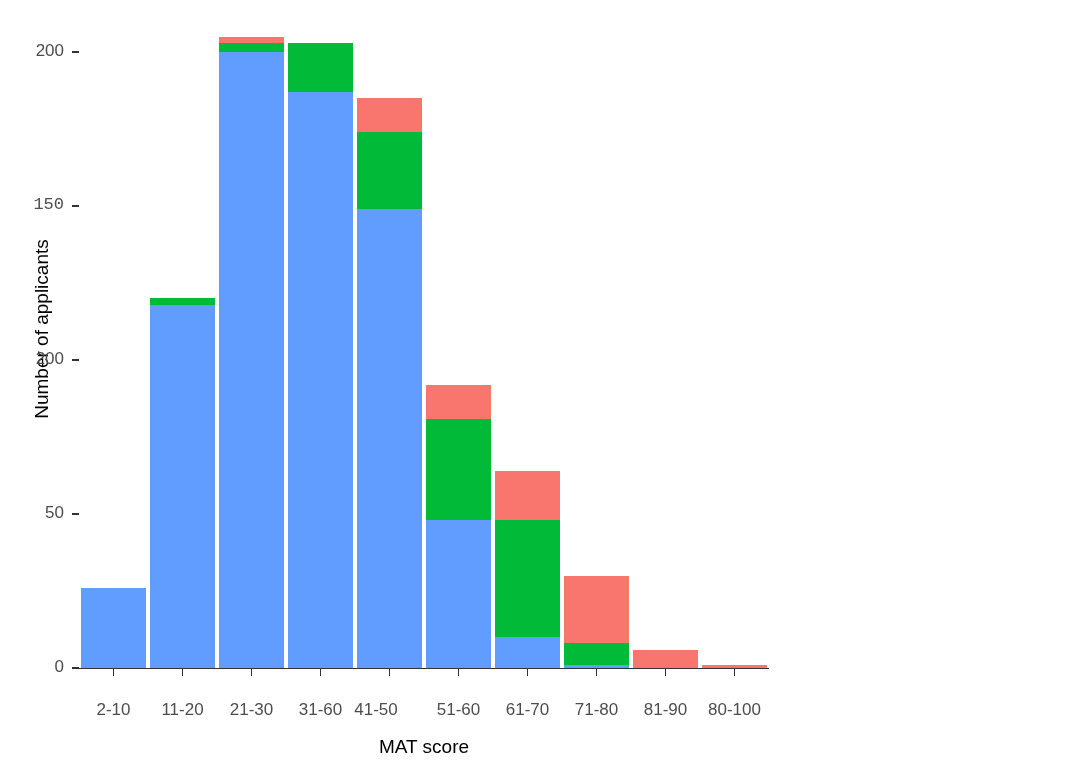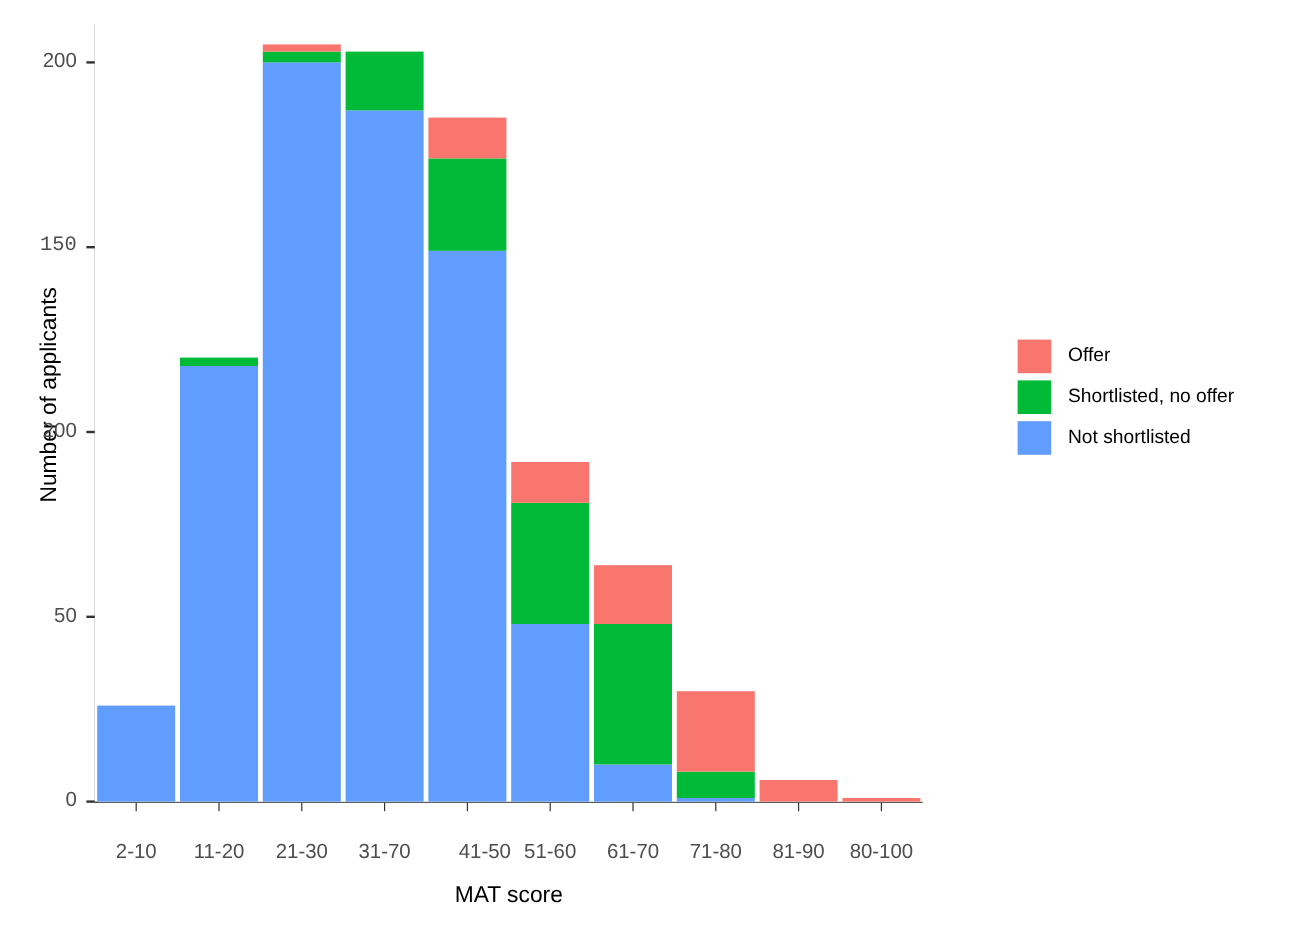--- a/index.html
+++ b/index.html
@@ -175,23 +175,23 @@
       <div class="ytick-label" style="left: 0px; width: 64px; top: 41px;">200</div>
     </div>
   <div id="x-axis">
       <div class="xtick" style="left: 112.8px;"></div>
       <div class="xtick-label" style="left: 63.5px; width: 100px;">2-10</div>
       <div class="xtick" style="left: 181.8px;"></div>
       <div class="xtick-label" style="left: 132.5px; width: 100px; text-align: center;">11-20</div>
       <div class="xtick" style="left: 250.8px;"></div>
       <div class="xtick-label" style="left: 201.5px; width: 100px;">21-30</div>
       <div class="xtick" style="left: 319.8px;"></div>
-      <div class="xtick-label" style="left: 270.5px; width: 100px;">31-70</div>
+      <div class="xtick-label" style="left: 270.5px; width: 100px;">31-60</div>
       <div class="xtick" style="left: 388.8px;"></div>
-      <div class="xtick-label" style="left: 348px; width: 112px;">41-50</div>
+      <div class="xtick-label" style="left: 320px; width: 112px;">41-50</div>
       <div class="xtick" style="left: 457.8px;"></div>
       <div class="xtick-label" style="left: 408.5px; width: 100px;">51-60</div>
       <div class="xtick" style="left: 526.8px;"></div>
       <div class="xtick-label" style="left: 477.5px; width: 100px;">61-70</div>
       <div class="xtick" style="left: 595.8px;"></div>
       <div class="xtick-label" style="left: 546.5px; width: 100px;">71-80</div>
       <div class="xtick" style="left: 664.8px;"></div>
       <div class="xtick-label" style="left: 615.5px; width: 100px;">81-90</div>
       <div class="xtick" style="left: 733.8px;"></div>
       <div class="xtick-label" style="left: 684.5px; width: 100px;">80-100</div>
@@ -235,29 +235,15 @@
       </div>
       <div class="bar-group" style="left: 633px; width: 65px; top: 649.52px; height: 18.48px;">
         <div class="bar-seg" style="background: rgb(248, 118, 109); height: 18.48px; bottom: 0px;"></div>
       </div>
       <div class="bar-group" style="left: 702px; width: 65px; top: 664.92px; height: 3.08px;">
         <div class="bar-seg" style="background: rgb(248, 118, 109); height: 3.08px; bottom: 0px;"></div>
       </div>
     </div>
 
   <div id="legend">
-    <div id="legend-items">
-        <div class="legend-row">
-          <span class="legend-key" style="background: rgb(248, 118, 109);"></span>
-          <span class="legend-label">Offer</span>
-        </div>
-        <div class="legend-row">
-          <span class="legend-key" style="background: rgb(0, 186, 56);"></span>
-          <span class="legend-label">Shortlisted, no offer</span>
-        </div>
-        <div class="legend-row">
-          <span class="legend-key" style="background: rgb(97, 156, 255);"></span>
-          <span class="legend-label">Not shortlisted</span>
-        </div>
-      </div>
   </div>
 
 </div>
 
 </body></html>

